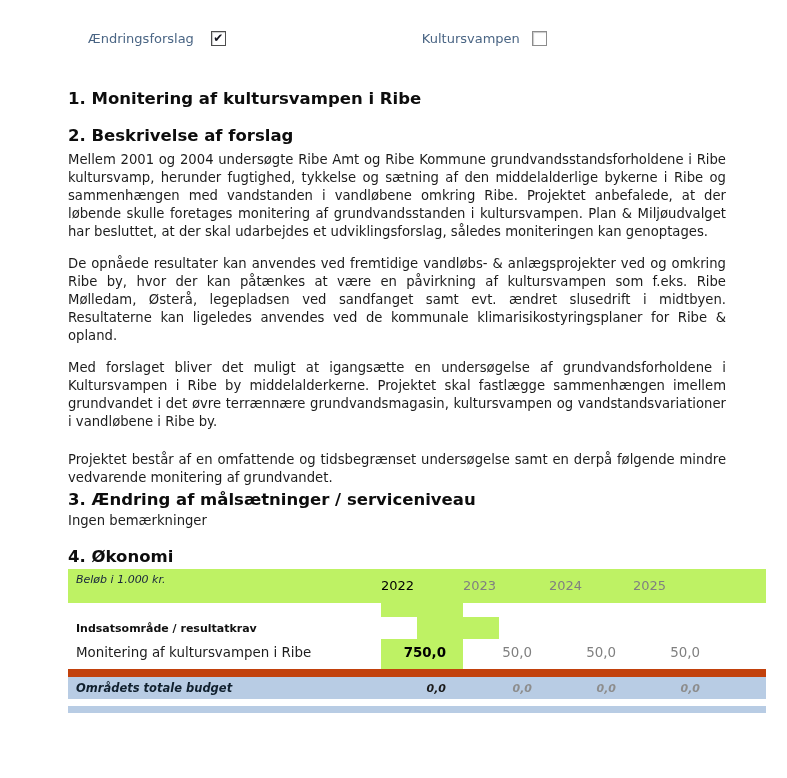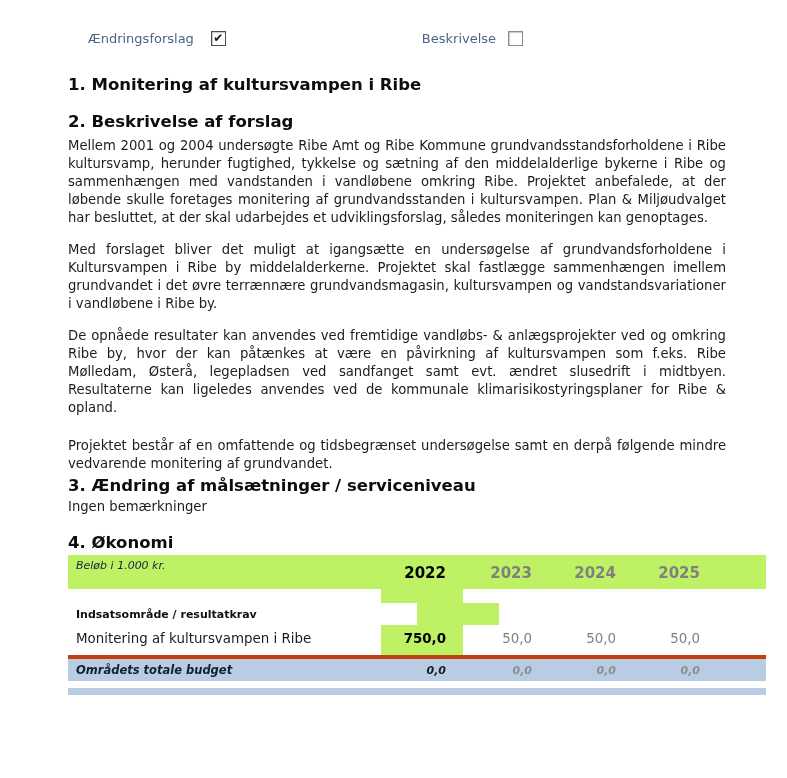--- a/index.html
+++ b/index.html
@@ -18,78 +18,78 @@
     box-shadow:inset 1px 1px 1px rgba(0,0,0,0.22);
     display:flex;align-items:center;justify-content:center;flex:0 0 auto;
   }
   .cb-1{margin-left:17px;}
   .cb-2{margin-left:12px;}
   .cb-box.checked{border-color:#4d4d4d;}
   .check-glyph{font-size:12px;font-weight:bold;color:#14141e;line-height:1;margin-top:-1px;}
 
   
   .h{font-weight:bold;font-size:16.5px;color:#0d0d0d;margin:0;line-height:20px;}
-  .h1{margin-top:29px;}
+  .h1{margin-top:43px;}
   .h2{margin-top:17px;}
   .h3{margin-top:3px;}
   .h4{margin-top:17px;}
   p.body-p{
     width:658px;margin:14px 0 0;font-size:13.2px;line-height:18px;
     text-align:justify;hyphens:auto;-webkit-hyphens:auto;
   }
   p.p-first{margin-top:5px;}
   p.p-4{margin-top:20px;}
   p.p-5{margin-top:21px;}
   .note{font-size:13.2px;margin:2px 0 0;line-height:18px;}
 
   
   .eco{width:698px;margin-top:2px;}
   .trow{display:grid;grid-template-columns:313px 82px 86px 84px 84px 49px;}
   .bg-blue{background:#bef264;}
   .hdr-row{height:34px;}
   .hdr-caption{font-style:italic;font-size:11px;color:#16233c;padding:4px 0 0 8px;}
-  .yr{font-weight:bold;font-size:15px;text-align:right;padding:9px 17px 0 0;}
+  .yr{font-weight:normal;font-size:13px;text-align:left;padding:9px 17px 0 0;}
   .yr-active{color:#000000;}
   .yr-dim{color:#808080;}
   .gap1{height:14px;}
   .group-row{height:22px;gap:36px;}
   .group-label{font-weight:bold;font-size:11px;color:#111;padding:5px 0 0 8px;}
   .data-row{height:30px;}
   .data-label{font-size:13.4px;color:#1c1c1c;padding:6px 0 0 8px;}
   .val{font-size:13.4px;text-align:right;padding:6px 17px 0 0;}
   .val-active{font-weight:bold;color:#000;}
   .val-dim{color:#808080;}
-  .total-row{height:22px;background:#b8cce4;border-top:4px solid #c2410c;}
+  .total-row{height:22px;background:#b8cce4;border-top:8px solid #c2410c;}
   .total-label{font-weight:bold;font-style:italic;font-size:11.5px;color:#10202e;padding:4px 0 0 8px;}
   .tval{font-weight:bold;font-style:italic;font-size:11px;text-align:right;padding:5px 17px 0 0;}
   .tval-active{color:#1a1a1a;}
   .tval-dim{color:#8d8d8d;}
   .gap2{height:7px;background:#fff;}
   .bottom-strip{height:7px;background:#b8cce4;width:698px;}
 </style>
 </head>
 <body>
 
 <div class="doc">
 
   <div class="cb-row">
     <span class="cb-label-1">Ændringsforslag</span>
     <span class="cb-box cb-1 checked">
       <span class="check-glyph">✔</span>
     </span>
-    <span class="cb-label-2">Beskrivelse</span>
+    <span class="cb-label-2">Kultursvampen</span>
     <span class="cb-box cb-2"></span>
   </div>
 
   <div class="h h1">1. Monitering af kultursvampen i Ribe</div>
 
   <div class="h h2">2. Beskrivelse af forslag</div>
   <p class="body-p p-first">Mellem 2001 og 2004 undersøgte Ribe Amt og Ribe Kommune grundvandsstandsforholdene i Ribe kultursvamp, herunder fugtighed, tykkelse og sætning af den middelalderlige bykerne i Ribe og sammenhængen med vandstanden i vandløbene omkring Ribe. Projektet anbefalede, at der løbende skulle foretages monitering af grundvandsstanden i kultursvampen. Plan &amp; Miljøudvalget har besluttet, at der skal udarbejdes et udviklingsforslag, således moniteringen kan genoptages.</p>
+  <p class="body-p">De opnåede resultater kan anvendes ved fremtidige vandløbs- &amp; anlægsprojekter ved og omkring Ribe by, hvor der kan påtænkes at være en påvirkning af kultursvampen som f.eks. Ribe Mølledam, Østerå, legepladsen ved sandfanget samt evt. ændret slusedrift i midtbyen. Resultaterne kan ligeledes anvendes ved de kommunale klimarisikostyringsplaner for Ribe &amp; opland.</p>
   <p class="body-p">Med forslaget bliver det muligt at igangsætte en undersøgelse af grundvandsforholdene i Kultursvampen i Ribe by middelalderkerne. Projektet skal fastlægge sammenhængen imellem grundvandet i det øvre terrænnære grundvandsmagasin, kultursvampen og vandstandsvariationer i vandløbene i Ribe by.</p>
-  <p class="body-p">De opnåede resultater kan anvendes ved fremtidige vandløbs- &amp; anlægsprojekter ved og omkring Ribe by, hvor der kan påtænkes at være en påvirkning af kultursvampen som f.eks. Ribe Mølledam, Østerå, legepladsen ved sandfanget samt evt. ændret slusedrift i midtbyen. Resultaterne kan ligeledes anvendes ved de kommunale klimarisikostyringsplaner for Ribe &amp; opland.</p>
   <p class="body-p p-4">Projektet består af en omfattende og tidsbegrænset undersøgelse samt en derpå følgende mindre vedvarende monitering af grundvandet.</p>
 
   <div class="h h3">3. Ændring af målsætninger / serviceniveau</div>
   <p class="note">Ingen bemærkninger</p>
 
   <div class="h h4">4. Økonomi</div>
 
   <div class="eco">
 
     <div class="trow hdr-row">

